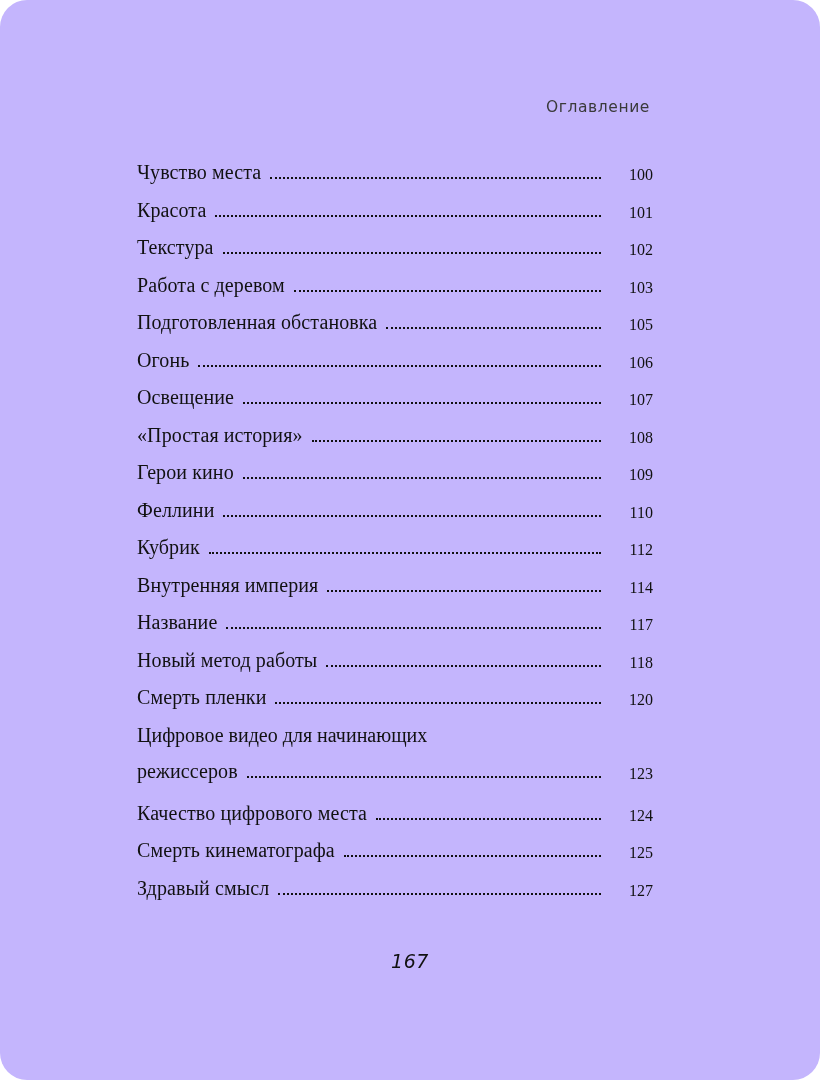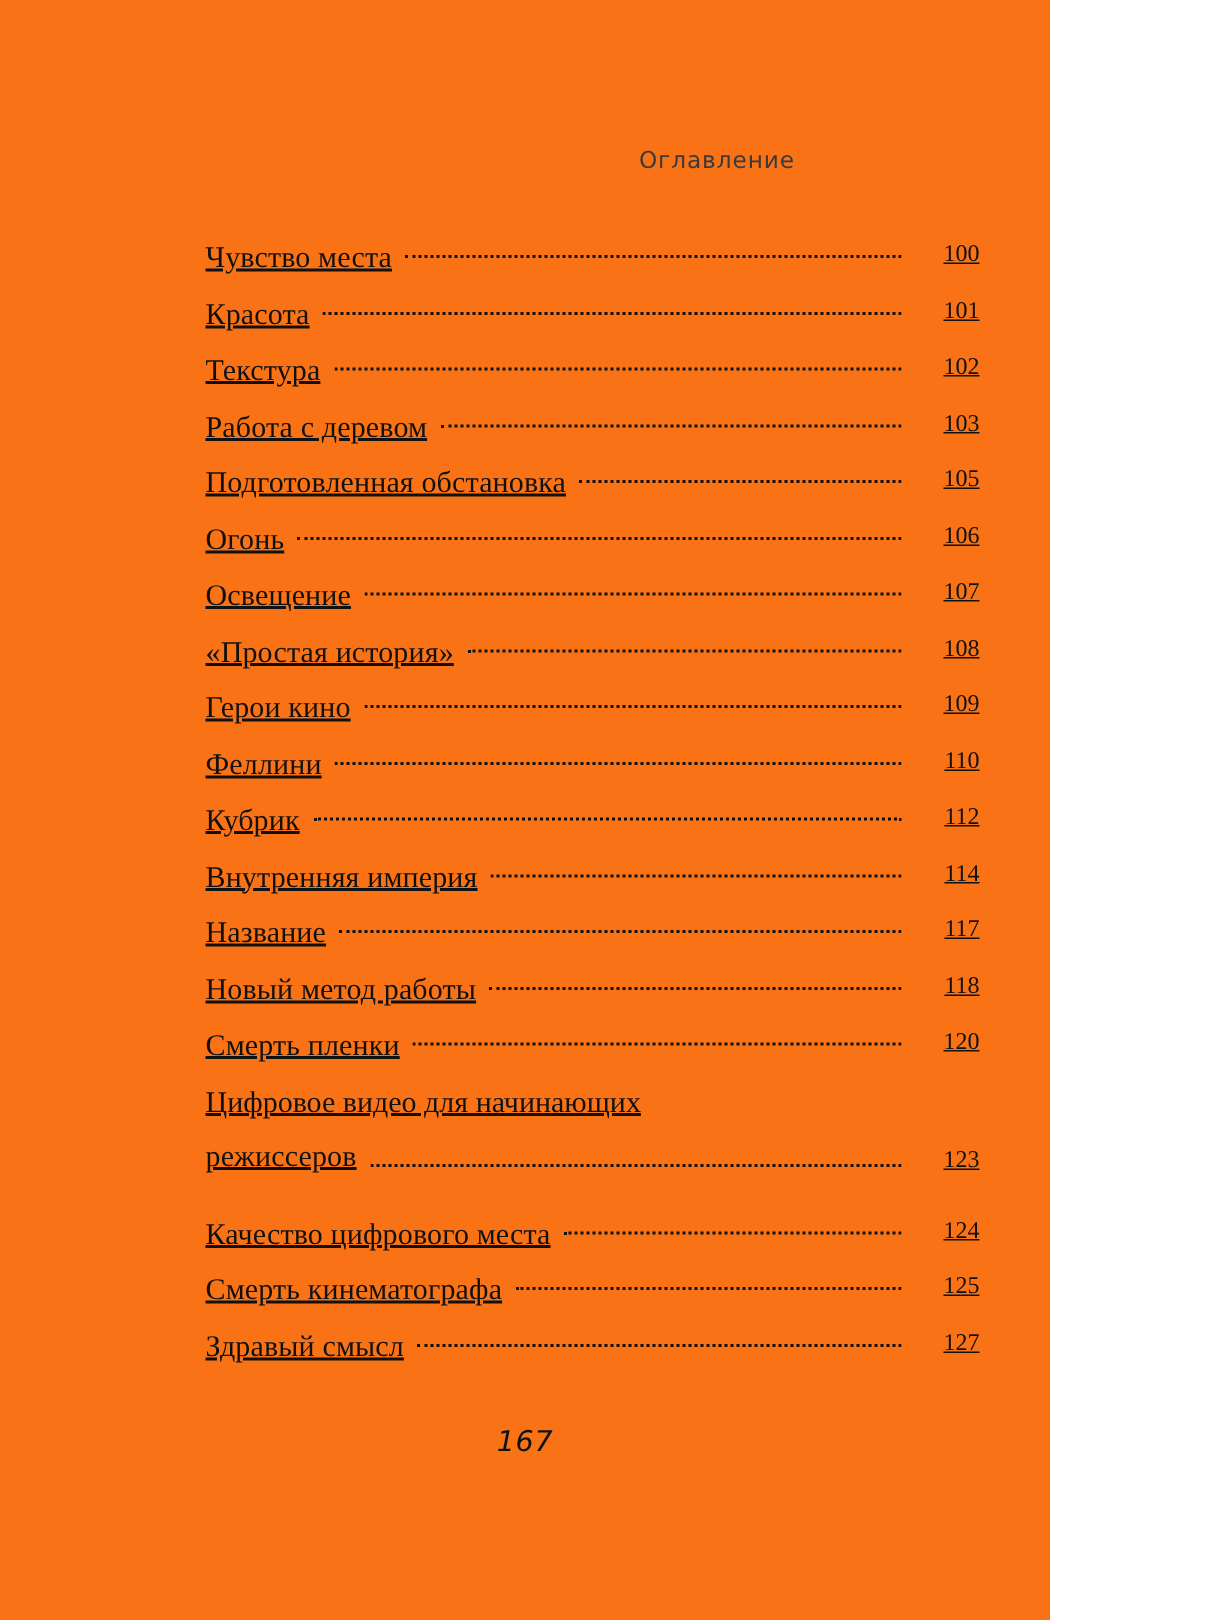--- a/index.html
+++ b/index.html
@@ -13,23 +13,24 @@
     position: relative;
     font-family: "Liberation Serif", serif;
     color: #111111;
     overflow: hidden;
   }
 
   .page {
     position: absolute;
     left: 0;
     top: 0;
-    width: 700px;
+    width: 820px;
     height: 1080px;
-    background: #f97316;
+    background: #c4b5fd;
+    border-radius: 27px;
   }
 
   .running-head {
     position: absolute;
     right: 170px;
     top: 98px;
     font-family: "DejaVu Sans", sans-serif;
     font-size: 15.5px;
     letter-spacing: 0.6px;
     color: #3a3a3a;
@@ -38,25 +39,24 @@
 
   .toc {
     position: absolute;
     left: 137px;
     top: 160px;
     width: 516px;
   }
 
   .toc-entry {
     display: flex;
-    align-items: flex-start;
+    align-items: flex-end;
     width: 100%;
     margin-bottom: 12.5px;
     line-height: 1.25;
-    text-decoration: underline;
   }
 
   .toc-title {
     font-family: "Liberation Serif", serif;
     font-size: 20px;
     color: #111111;
     white-space: nowrap;
     padding-right: 9px;
     letter-spacing: 0.1px;
   }
@@ -84,21 +84,21 @@
     color: #111111;
     width: 42px;
     text-align: right;
     padding-left: 10px;
     white-space: nowrap;
   }
 
   
   .toc-entry.wrap {
     display: block;
-    margin-bottom: 27px;
+    margin-bottom: 17px;
   }
   .toc-entry.wrap .line-one {
     font-family: "Liberation Serif", serif;
     font-size: 20px;
     color: #111111;
     white-space: nowrap;
     margin-bottom: 11px;
   }
   .toc-entry.wrap .line-two {
     display: flex;

